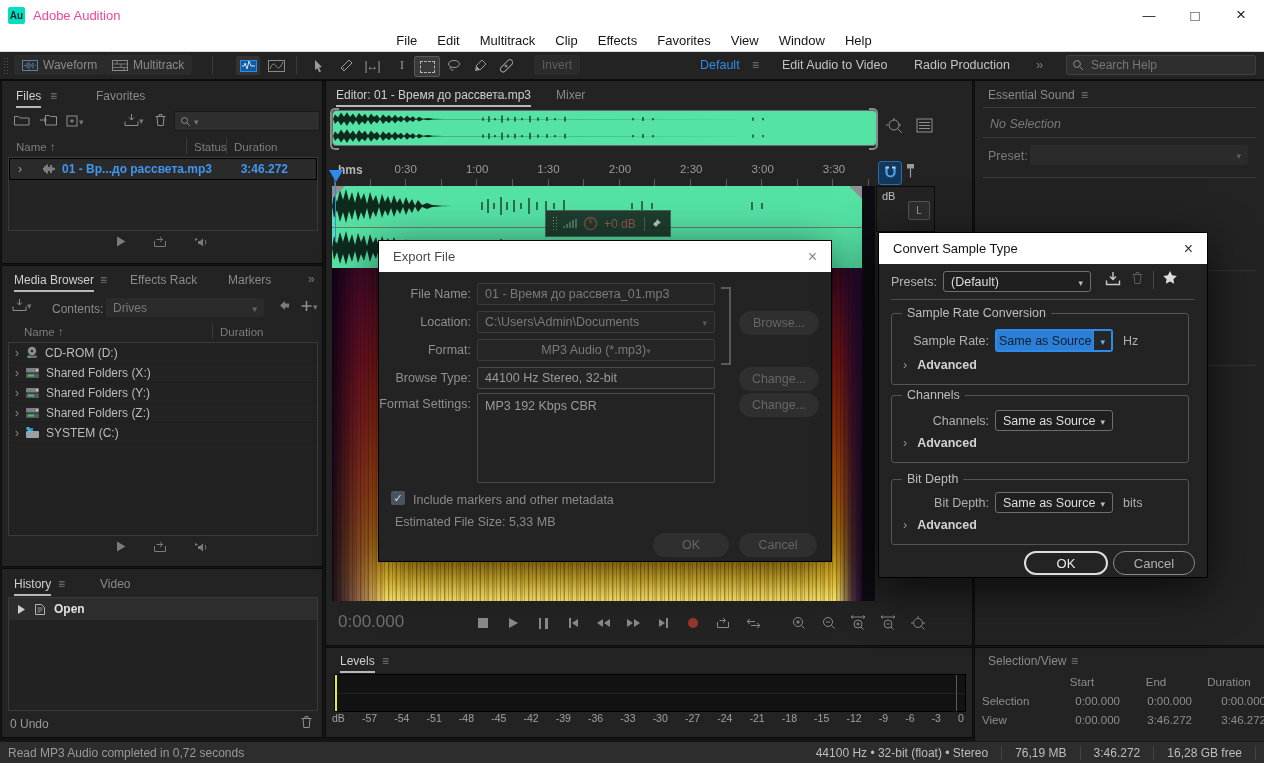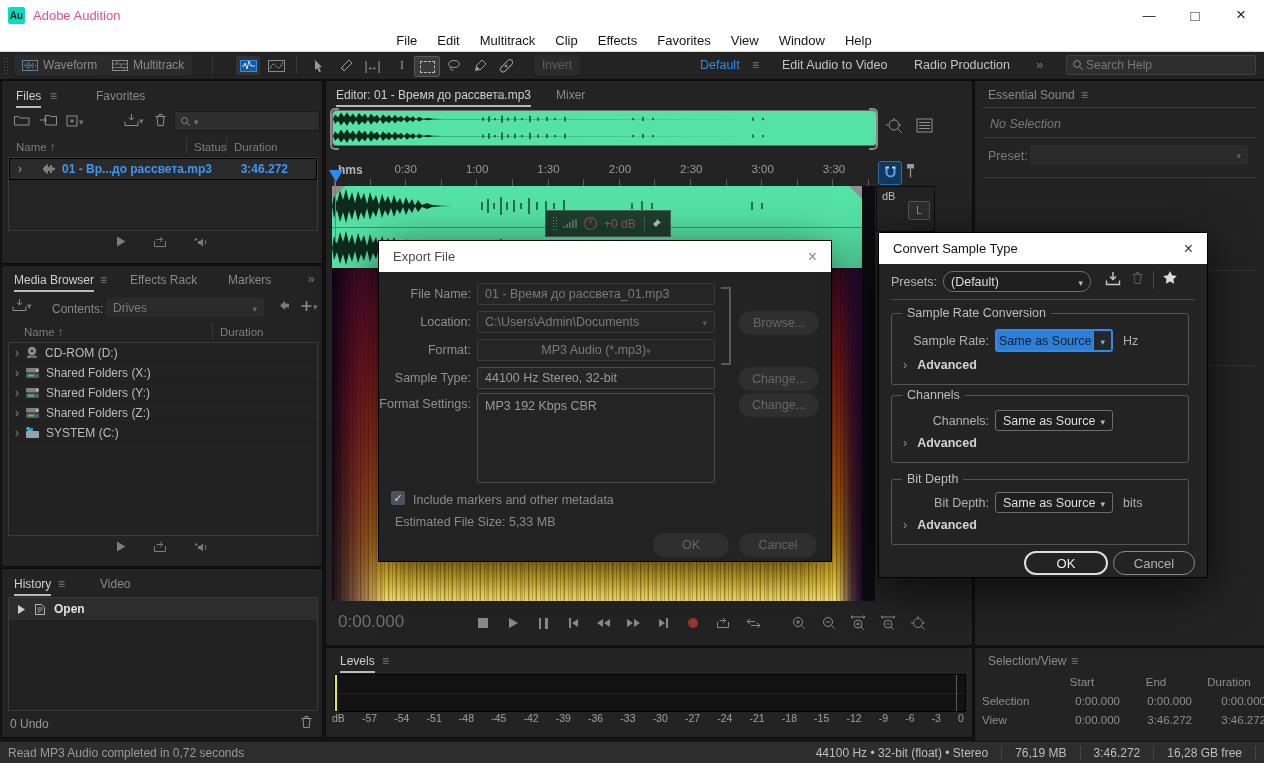--- a/index.html
+++ b/index.html
@@ -21,21 +21,21 @@
   .winbtn{top:0;width:46px;height:30px;display:flex;align-items:center;justify-content:center;color:#222;font-size:13px;}
   .menubar{left:0;top:30px;width:1264px;height:22px;background:#fff;display:flex;align-items:center;padding-left:4px;box-sizing:border-box;border-bottom:1px solid #d9d9d9;justify-content:center;}
   .mi{padding:0 10px;color:#141414;font-size:13px;line-height:22px;}
   .toolbar{left:0;top:52px;width:1264px;height:27px;background:#232323;border-bottom:2px solid #0d0d0d;}
   .tbtn{height:20px;top:3px;background:#2e2e2e;border:1px solid #3e3e3e;border-radius:3px;color:#8a8a8a;
         display:flex;align-items:center;gap:5px;padding:0 8px;font-size:12px;}
   .tool{top:4px;width:24px;height:19px;display:flex;align-items:center;justify-content:center;color:#9a9a9a;font-size:12px;}
   .sep{top:4px;width:1px;height:18px;background:#3a3a3a;}
   .wslabel{top:6px;font-size:12.5px;color:#c4c4c4;}
   .searchbox{left:1066px;top:3px;width:190px;height:20px;background:#2e2e2e;border:1px solid #404040;border-radius:2px;
-             display:flex;align-items:center;padding:0 5px;box-sizing:border-box;}
+             display:flex;align-items:center;padding:0 5px;box-sizing:border-box;gap:5px;}
   .searchbox input{background:transparent;border:0;outline:0;color:#9a9a9a;font-size:12px;width:150px;font-family:"Liberation Sans",sans-serif;}
   .searchbox input::placeholder{color:#777;}
   
   .panel{background:#232323;box-shadow:0 0 0 1px #0c0c0c;}
   .ptab{font-size:12px;color:#8a8a8a;} .ptab.act{color:#cfcfcf;border-bottom:2px solid #b9b9b9;padding-bottom:3px;}
   .hamb{color:#7a7a7a;font-size:12px;}
   .colhead{font-size:11.5px;color:#7d7d7d;}
   .ico{color:#8f8f8f;display:inline-flex;align-items:center;justify-content:center;}
   .listbox{background:#242424;border:1px solid #3a3a3a;}
   .filerow{display:flex;align-items:center;height:20px;background:#2a2a2a;border:1px solid #000;}
@@ -708,21 +708,21 @@
       </div>
   <span class="p dlabel" style="left:0;top:102px;width:92px;">Format:</span>
   <div class="p field" style="left:98px;top:98px;width:238px;justify-content:center;">
         <span>MP3 Audio (*.mp3)</span>
         <span class="g-caret" style="color:#5a5a5a"></span>
       </div>
   <div class="p" style="left:342px;top:46px;width:8px;height:74px;border:2px solid #5a5a5a;border-left:0;"></div>
   <div class="pillbtn p" style="left:360px;top:70px;width:80px;">
         <span>Browse...</span>
       </div>
-  <span class="p dlabel" style="left:0;top:130px;width:92px;">Sample Type:</span>
+  <span class="p dlabel" style="left:0;top:130px;width:92px;">Browse Type:</span>
   <div class="p field" style="left:98px;top:126px;width:238px;border-color:#4a4a4a;color:#9a9a9a;">
         <span>44100 Hz Stereo, 32-bit</span>
       </div>
   <div class="pillbtn p" style="left:360px;top:126px;width:80px;">
         <span>Change...</span>
       </div>
   <span class="p dlabel" style="left:0;top:156px;width:92px;">Format Settings:</span>
   <div class="p" style="left:98px;top:152px;width:238px;height:90px;background:#242424;border:1px solid #4a4a4a;border-radius:2px;color:#9a9a9a;padding:5px 7px;box-sizing:border-box;font-size:12.5px;"><span>MP3 192 Kbps CBR</span></div>
   <div class="pillbtn p" style="left:360px;top:152px;width:80px;">
         <span>Change...</span>
@@ -737,21 +737,21 @@
         <span>Cancel</span>
       </div>
 </div>
 
 <div class="p dialog" style="left:878px;top:232px;width:328px;height:344px;z-index:50;">
   <div class="dtitle">
     <span style="color:#141414;">Convert Sample Type</span>
     <span class="g-close" style="margin-left:auto;color:#333;font-size:16px;"></span>
   </div>
   <span class="p" style="left:12px;top:42px;color:#b4b4b4;font-size:12.5px;">Presets:</span>
-  <div class="p ddown" style="left:64px;top:38px;width:148px;height:21px;border-radius:10px;">
+  <div class="p ddown" style="left:64px;top:38px;width:148px;height:21px;">
     <span>(Default)</span>
     <span class="g-caret" style="color:#bbb"></span>
   </div>
   <span class="p ico" style="left:226px;top:38px;">
         <svg width="16" height="15">
           <path d="M8 1v7M5 5.5L8 8.5 11 5.5" fill="none" stroke="#c9c9c9" stroke-width="1.4"></path>
           <path d="M1.5 9.5v4h13v-4" fill="none" stroke="#c9c9c9" stroke-width="1.4"></path>
         </svg>
       </span>
   <span class="p ico" style="left:252px;top:38px;">

